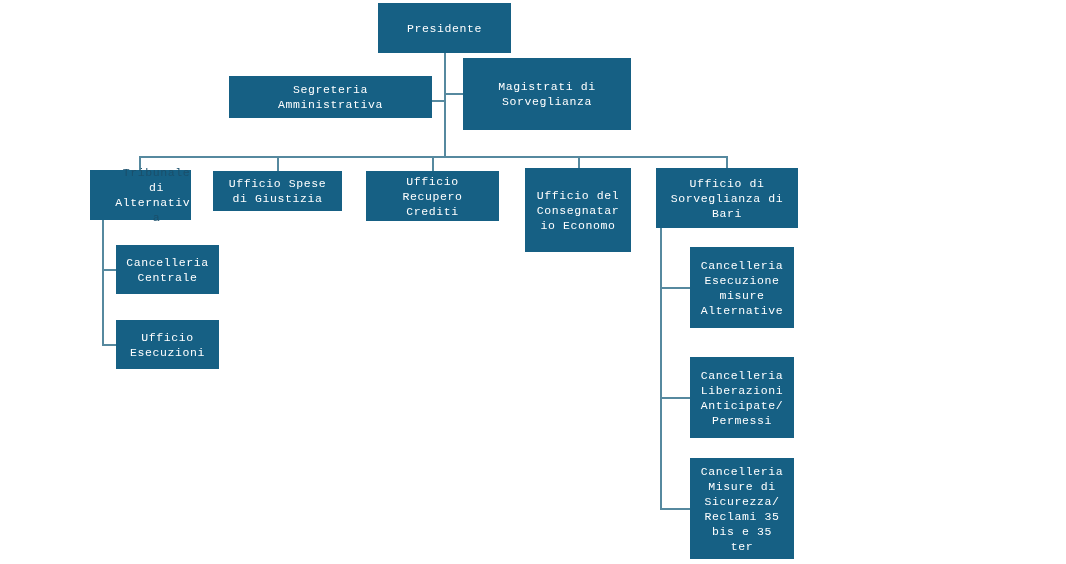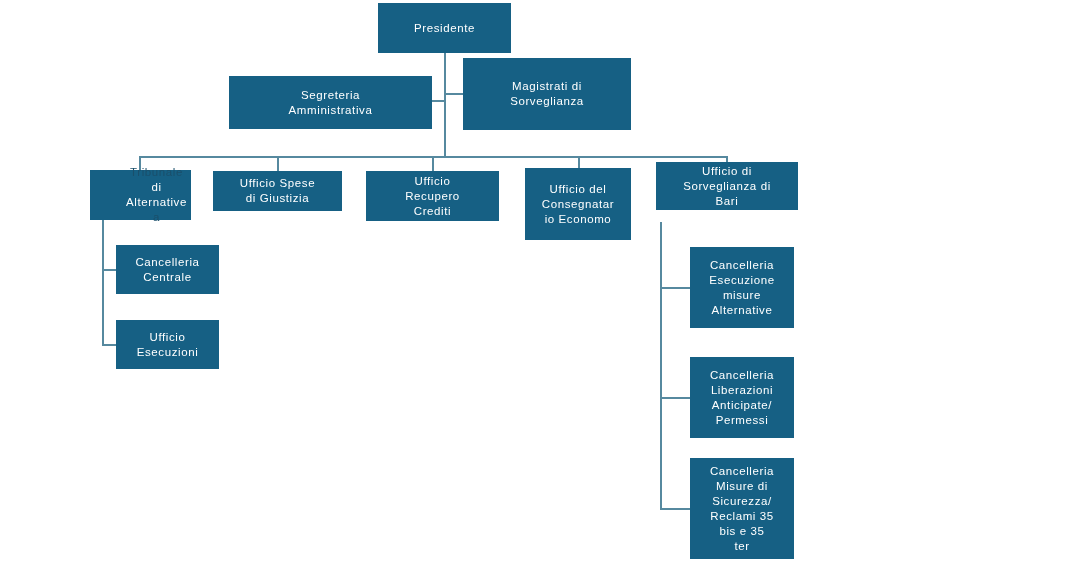--- a/index.html
+++ b/index.html
@@ -15,21 +15,21 @@
     position: relative;
     width: 1066px;
     height: 564px;
     background: #ffffff;
     overflow: hidden;
   }
   .node {
     position: absolute;
     background: #166084;
     color: #ffffff;
-    font-family: Liberation Sans, sans-serif;
+    font-family: Liberation Mono, monospace;
     font-size: 11.5px;
     line-height: 15px;
     letter-spacing: 0.6px;
     text-align: center;
     display: flex;
     align-items: center;
     justify-content: center;
     box-sizing: border-box;
     white-space: pre-line;
   }
@@ -94,21 +94,21 @@
 
   <div class="conn v" style="left:660px; top:222px; height:288px;"></div>
   <div class="conn h" style="left:660px; top:287px; width:31px;"></div>
   <div class="conn h" style="left:660px; top:397px; width:31px;"></div>
   <div class="conn h" style="left:660px; top:508px; width:31px;"></div>
 
   <div class="node" style="left:378px; top:3px; width:133px; height:50px;">
     <span class="node-text">Presidente</span>
   </div>
 
-  <div class="node" style="left:229px; top:76px; width:203px; height:53px;">
+  <div class="node" style="left:229px; top:76px; width:203px; height:42px;">
     <span class="node-text">Segreteria
 Amministrativa</span>
   </div>
 
   <div class="node" style="left:463px; top:58px; width:168px; height:72px;">
     <span class="node-text">Magistrati di
 Sorveglianza</span>
   </div>
 
   <div class="node overflow" style="left:90px; top:170px; width:101px; height:50px;">
@@ -119,27 +119,27 @@
     <span class="node-text">Ufficio Spese
 di Giustizia</span>
   </div>
 
   <div class="node" style="left:366px; top:171px; width:133px; height:50px;">
     <span class="node-text">Ufficio
 Recupero
 Crediti</span>
   </div>
 
-  <div class="node" style="left:525px; top:168px; width:106px; height:72px;">
+  <div class="node" style="left:525px; top:168px; width:106px; height:84px;">
     <span class="node-text">Ufficio del
 Consegnatar
 io Economo</span>
   </div>
 
-  <div class="node" style="left:656px; top:162px; width:142px; height:48px;">
+  <div class="node" style="left:656px; top:168px; width:142px; height:60px;">
     <span class="node-text">Ufficio di
 Sorveglianza di
 Bari</span>
   </div>
 
   <div class="node" style="left:116px; top:245px; width:103px; height:49px;">
     <span class="node-text">Cancelleria
 Centrale</span>
   </div>
 

